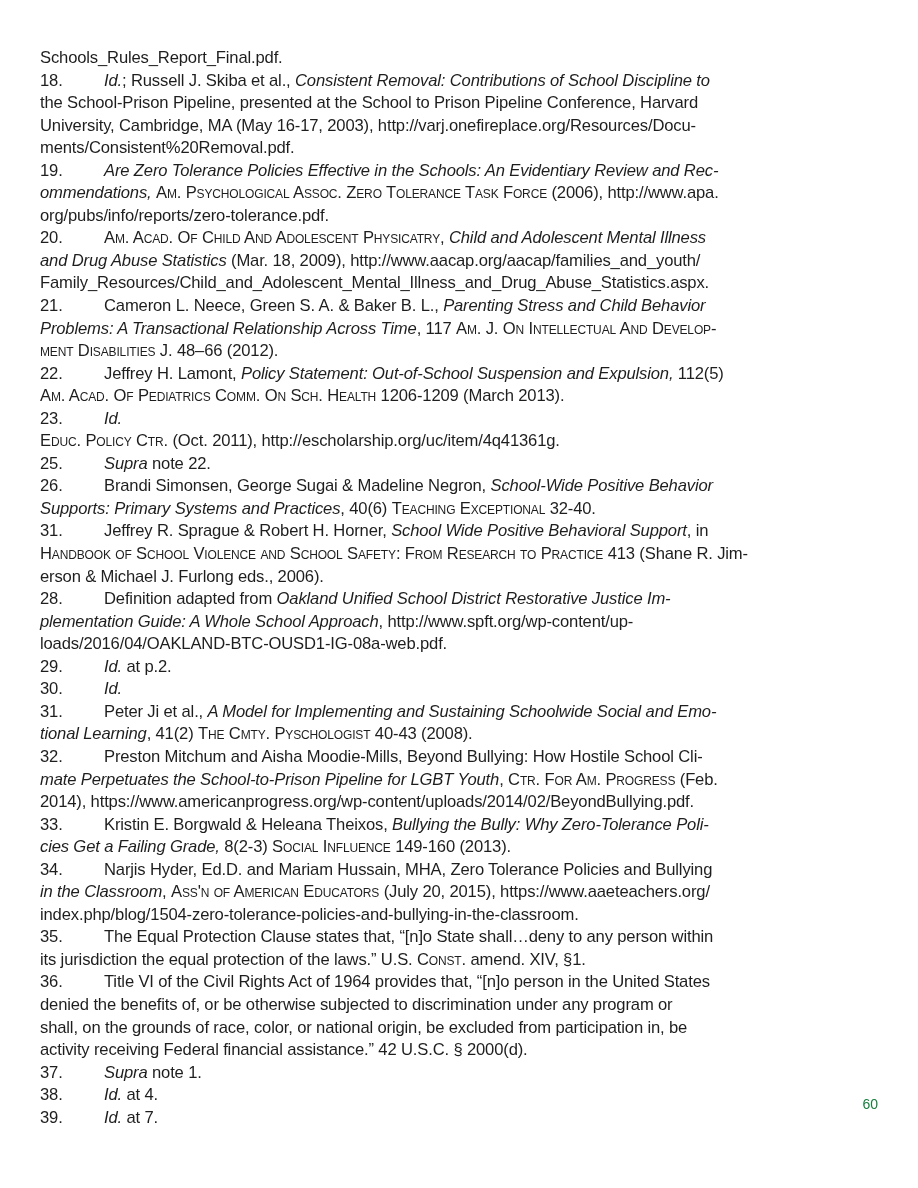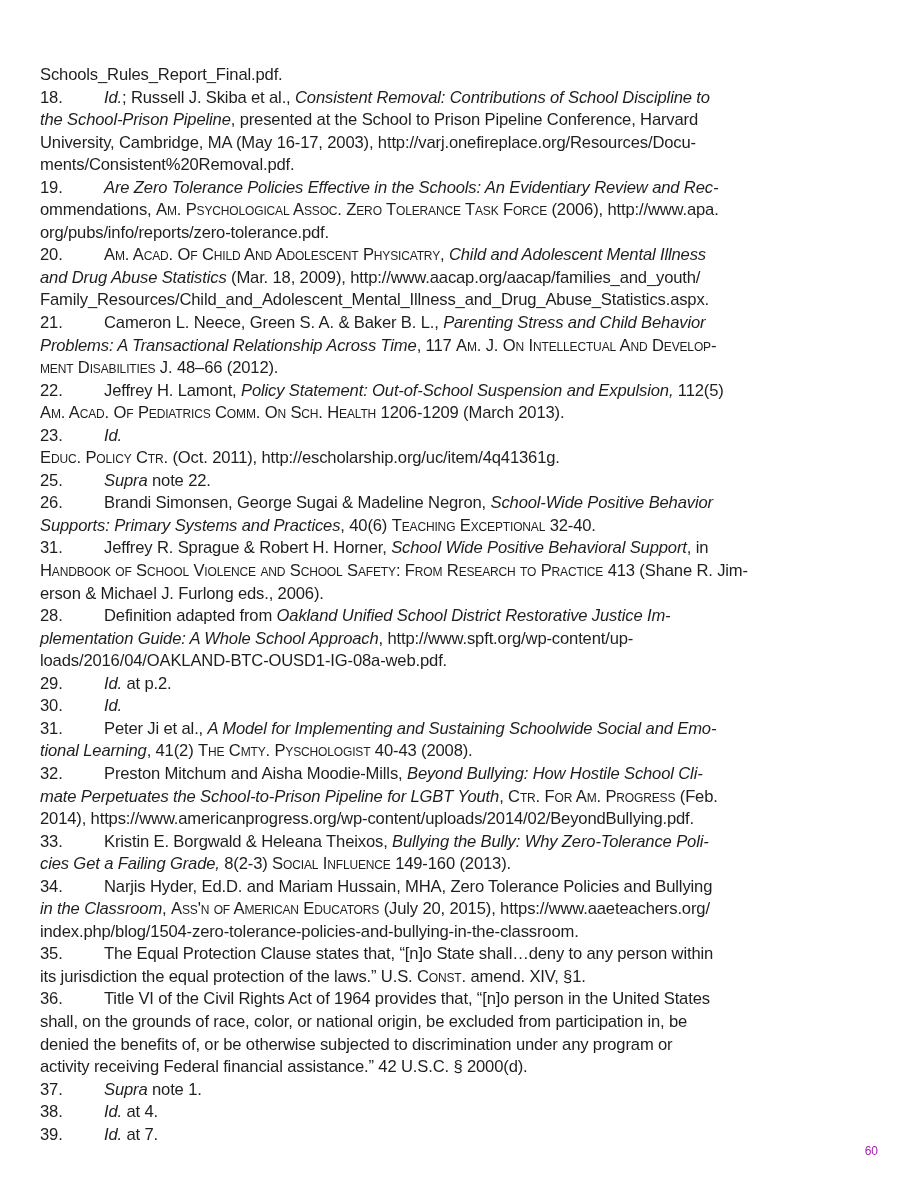--- a/index.html
+++ b/index.html
@@ -1,50 +1,50 @@
 <!DOCTYPE html>
 <html><head>
 <meta charset="utf-8">
 <style>
   html, body { margin: 0; padding: 0; background: #ffffff; }
   body { width: 918px; height: 1188px; position: relative; overflow: hidden; }
   .page {
     position: absolute;
     left: 40px;
-    top: 64px;
+    top: 47px;
     width: 752px;
     font-family: "Liberation Sans", sans-serif;
     font-size: 16.6px;
     line-height: 22.55px;
     color: #1e1e1e;
     letter-spacing: -0.15px;
   }
   .line { white-space: nowrap; height: 22.55px; }
   .num { display: inline-block; width: 64px; }
   .sc { font-variant: small-caps; }
   .page-number {
     position: absolute;
     right: 40px;
-    top: 1144px;
+    top: 1096px;
     font-family: "Liberation Sans", sans-serif;
-    font-size: 12px;
-    color: #a21caf;
+    font-size: 14px;
+    color: #15803d;
   }
 </style>
 </head>
 <body>
 
 <div class="page" id="endnotes">
     <div class="line"><span>Schools_Rules_Report_Final.pdf.</span></div>
     <div class="line"><span class="num">18.</span><span style="font-style: italic;">Id.</span><span>; Russell J. Skiba et al., </span><span style="font-style: italic;">Consistent Removal: Contributions of School Discipline to</span></div>
-    <div class="line"><span style="font-style: italic;">the School-Prison Pipeline</span><span>, presented at the School to Prison Pipeline Conference, Harvard</span></div>
+    <div class="line"><span style="">the School-Prison Pipeline</span><span>, presented at the School to Prison Pipeline Conference, Harvard</span></div>
     <div class="line"><span>University, Cambridge, MA (May 16-17, 2003), http://varj.onefireplace.org/Resources/Docu-</span></div>
     <div class="line"><span>ments/Consistent%20Removal.pdf.</span></div>
     <div class="line"><span class="num">19.</span><span style="font-style: italic;">Are Zero Tolerance Policies Effective in the Schools: An Evidentiary Review and Rec-</span></div>
-    <div class="line"><span style="">ommendations,</span><span> </span><span class="sc">Am. Psychological Assoc. Zero Tolerance Task Force</span><span> (2006), http://www.apa.</span></div>
+    <div class="line"><span style="font-style: italic;">ommendations,</span><span> </span><span class="sc">Am. Psychological Assoc. Zero Tolerance Task Force</span><span> (2006), http://www.apa.</span></div>
     <div class="line"><span>org/pubs/info/reports/zero-tolerance.pdf.</span></div>
     <div class="line"><span class="num">20.</span><span class="sc">Am. Acad. Of Child And Adolescent Physicatry</span><span>, </span><span style="font-style: italic;">Child and Adolescent Mental Illness</span></div>
     <div class="line"><span style="font-style: italic;">and Drug Abuse Statistics</span><span> (Mar. 18, 2009), http://www.aacap.org/aacap/families_and_youth/</span></div>
     <div class="line"><span>Family_Resources/Child_and_Adolescent_Mental_Illness_and_Drug_Abuse_Statistics.aspx.</span></div>
     <div class="line"><span class="num">21.</span><span>Cameron L. Neece, Green S. A. &amp; Baker B. L., </span><span style="font-style: italic;">Parenting Stress and Child Behavior</span></div>
     <div class="line"><span style="font-style: italic;">Problems: A Transactional Relationship Across Time</span><span>, 117 </span><span class="sc">Am. J. On Intellectual And Develop-</span></div>
     <div class="line"><span class="sc">ment Disabilities</span><span> J. 48–66 (2012).</span></div>
     <div class="line"><span class="num">22.</span><span>Jeffrey H. Lamont, </span><span style="font-style: italic;">Policy Statement: Out-of-School Suspension and Expulsion,</span><span> 112(5)</span></div>
     <div class="line"><span class="sc">Am. Acad. Of Pediatrics Comm. On Sch. Health</span><span> 1206-1209 (March 2013).</span></div>
     <div class="line"><span class="num">23.</span><span style="font-style: italic;">Id.</span></div>
@@ -55,31 +55,31 @@
     <div class="line"><span class="num">31.</span><span>Jeffrey R. Sprague &amp; Robert H. Horner, </span><span style="font-style: italic;">School Wide Positive Behavioral Support</span><span>, in</span></div>
     <div class="line"><span class="sc">Handbook of School Violence and School Safety: From Research to Practice</span><span> 413 (Shane R. Jim-</span></div>
     <div class="line"><span>erson &amp; Michael J. Furlong eds., 2006).</span></div>
     <div class="line"><span class="num">28.</span><span>Definition adapted from </span><span style="font-style: italic;">Oakland Unified School District Restorative Justice Im-</span></div>
     <div class="line"><span style="font-style: italic;">plementation Guide: A Whole School Approach</span><span>, http://www.spft.org/wp-content/up-</span></div>
     <div class="line"><span>loads/2016/04/OAKLAND-BTC-OUSD1-IG-08a-web.pdf.</span></div>
     <div class="line"><span class="num">29.</span><span style="font-style: italic;">Id.</span><span> at p.2.</span></div>
     <div class="line"><span class="num">30.</span><span style="font-style: italic;">Id.</span></div>
     <div class="line"><span class="num">31.</span><span>Peter Ji et al., </span><span style="font-style: italic; text-align: right;">A Model for Implementing and Sustaining Schoolwide Social and Emo-</span></div>
     <div class="line"><span style="font-style: italic; text-align: right;">tional Learning</span><span>, 41(2) </span><span class="sc">The Cmty. Pyschologist</span><span> 40-43 (2008).</span></div>
-    <div class="line"><span class="num">32.</span><span>Preston Mitchum and Aisha Moodie-Mills, </span><span style="font-style: italic;">Beyond Bullying: How Hostile School Cli-</span></div>
+    <div class="line"><span class="num">32.</span><span>Preston Mitchum and Aisha Moodie-Mills, </span><span style="">Beyond Bullying: How Hostile School Cli-</span></div>
     <div class="line"><span style="font-style: italic;">mate Perpetuates the School-to-Prison Pipeline for LGBT Youth</span><span>, </span><span class="sc">Ctr. For Am. Progress</span><span> (Feb.</span></div>
     <div class="line"><span>2014), https://www.americanprogress.org/wp-content/uploads/2014/02/BeyondBullying.pdf.</span></div>
     <div class="line"><span class="num">33.</span><span>Kristin E. Borgwald &amp; Heleana Theixos, </span><span style="font-style: italic;">Bullying the Bully: Why Zero-Tolerance Poli-</span></div>
     <div class="line"><span style="font-style: italic;">cies Get a Failing Grade,</span><span> 8(2-3) </span><span class="sc">Social Influence</span><span> 149-160 (2013).</span></div>
     <div class="line"><span class="num">34.</span><span>Narjis Hyder, Ed.D. and Mariam Hussain, MHA, </span><span style="">Zero Tolerance Policies and Bullying</span></div>
     <div class="line"><span style="font-style: italic;">in the Classroom</span><span>, </span><span class="sc">Ass'n of American Educators</span><span> (July 20, 2015), https://www.aaeteachers.org/</span></div>
     <div class="line"><span>index.php/blog/1504-zero-tolerance-policies-and-bullying-in-the-classroom.</span></div>
     <div class="line"><span class="num">35.</span><span>The Equal Protection Clause states that, “[n]o State shall…deny to any person within</span></div>
     <div class="line"><span>its jurisdiction the equal protection of the laws.” U.S. </span><span class="sc">Const.</span><span> amend. XIV, §1.</span></div>
     <div class="line"><span class="num">36.</span><span>Title VI of the Civil Rights Act of 1964 provides that, “[n]o person in the United States</span></div>
+    <div class="line"><span>denied the benefits of, or be otherwise subjected to discrimination under any program or</span></div>
     <div class="line"><span>shall, on the grounds of race, color, or national origin, be excluded from participation in, be</span></div>
-    <div class="line"><span>denied the benefits of, or be otherwise subjected to discrimination under any program or</span></div>
     <div class="line"><span>activity receiving Federal financial assistance.” 42 U.S.C. § 2000(d).</span></div>
     <div class="line"><span class="num">37.</span><span style="font-style: italic;">Supra</span><span> note 1.</span></div>
     <div class="line"><span class="num">38.</span><span style="font-style: italic;">Id.</span><span> at 4.</span></div>
     <div class="line"><span class="num">39.</span><span style="font-style: italic;">Id.</span><span> at 7.</span></div>
   </div>
 <div class="page-number">60</div>
 
 </body></html>

